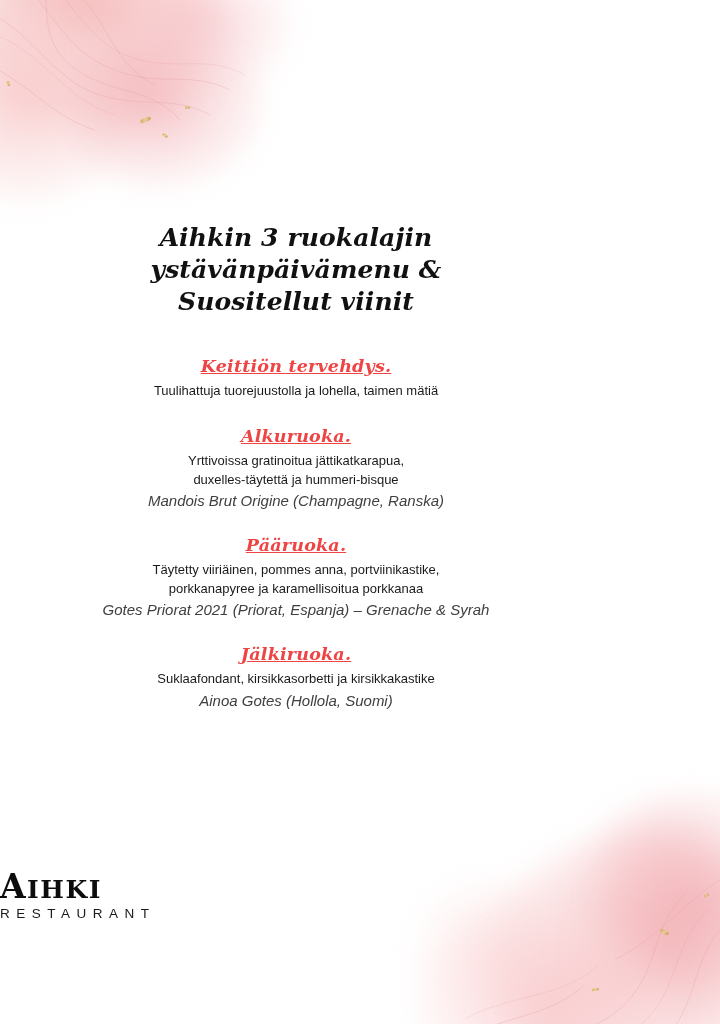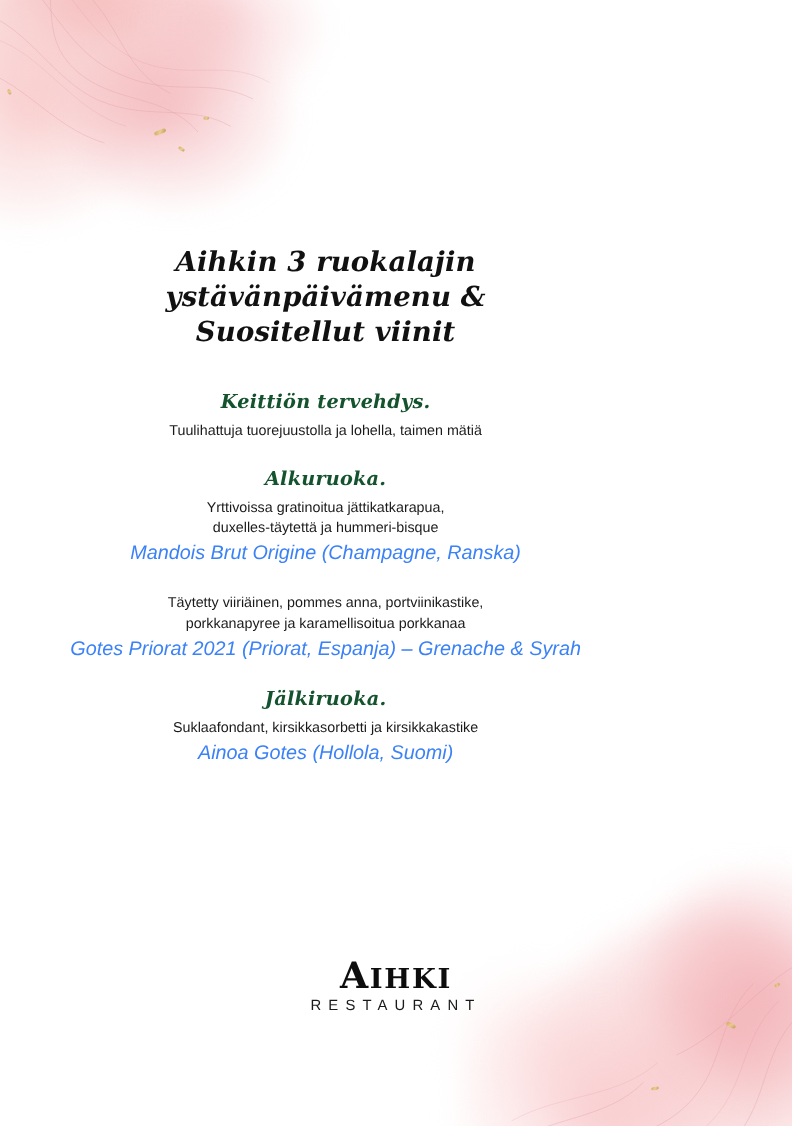--- a/index.html
+++ b/index.html
@@ -91,47 +91,47 @@
   }
   .course {
     text-align: center;
     margin-bottom: 26px;
   }
   .course-name {
     font-family: "DejaVu Serif", "Liberation Serif", serif;
     font-style: italic;
     font-weight: 700;
     font-size: 17.5px;
-    color: #14532d;
+    color: #ef4444;
     margin: 0 0 6px 0;
     letter-spacing: .2px;
+    text-decoration: underline;
   }
   .course-desc {
     font-family: "Liberation Sans", sans-serif;
     font-size: 13px;
     line-height: 1.42;
     color: #1a1a1a;
     margin: 0;
   }
   .course-wine {
     font-family: "Liberation Sans", sans-serif;
     font-style: italic;
-    font-size: 18px;
-    color: #3b82f6;
+    font-size: 15px;
+    color: #404040;
     margin: 3px 0 0 0;
   }
 
   
   .logo {
     position: absolute;
     left: 0;
     right: 0;
     top: 870px;
     z-index: 6;
-    text-align: center;
   }
   .logo-word {
     font-family: "DejaVu Serif", "Liberation Serif", serif;
     font-weight: 700;
     font-size: 33px;
     letter-spacing: 1.5px;
     color: #0d0d0d;
     line-height: 1;
   }
   .logo-word .small-caps {
@@ -215,20 +215,21 @@
         <p class="course-desc">Tuulihattuja tuorejuustolla ja lohella, taimen mätiä</p>
       </div>
 
       <div class="course">
         <p class="course-name">Alkuruoka.</p>
         <p class="course-desc">Yrttivoissa gratinoitua jättikatkarapua,<br>duxelles-täytettä ja hummeri-bisque</p>
         <p class="course-wine">Mandois Brut Origine (Champagne, Ranska)</p>
       </div>
 
       <div class="course">
+        <p class="course-name">Pääruoka.</p>
         <p class="course-desc">Täytetty viiriäinen, pommes anna, portviinikastike,<br>porkkanapyree ja karamellisoitua porkkanaa</p>
         <p class="course-wine">Gotes Priorat 2021 (Priorat, Espanja) – Grenache &amp; Syrah</p>
       </div>
 
       <div class="course">
         <p class="course-name">Jälkiruoka.</p>
         <p class="course-desc">Suklaafondant, kirsikkasorbetti ja kirsikkakastike</p>
         <p class="course-wine">Ainoa Gotes (Hollola, Suomi)</p>
       </div>
 

